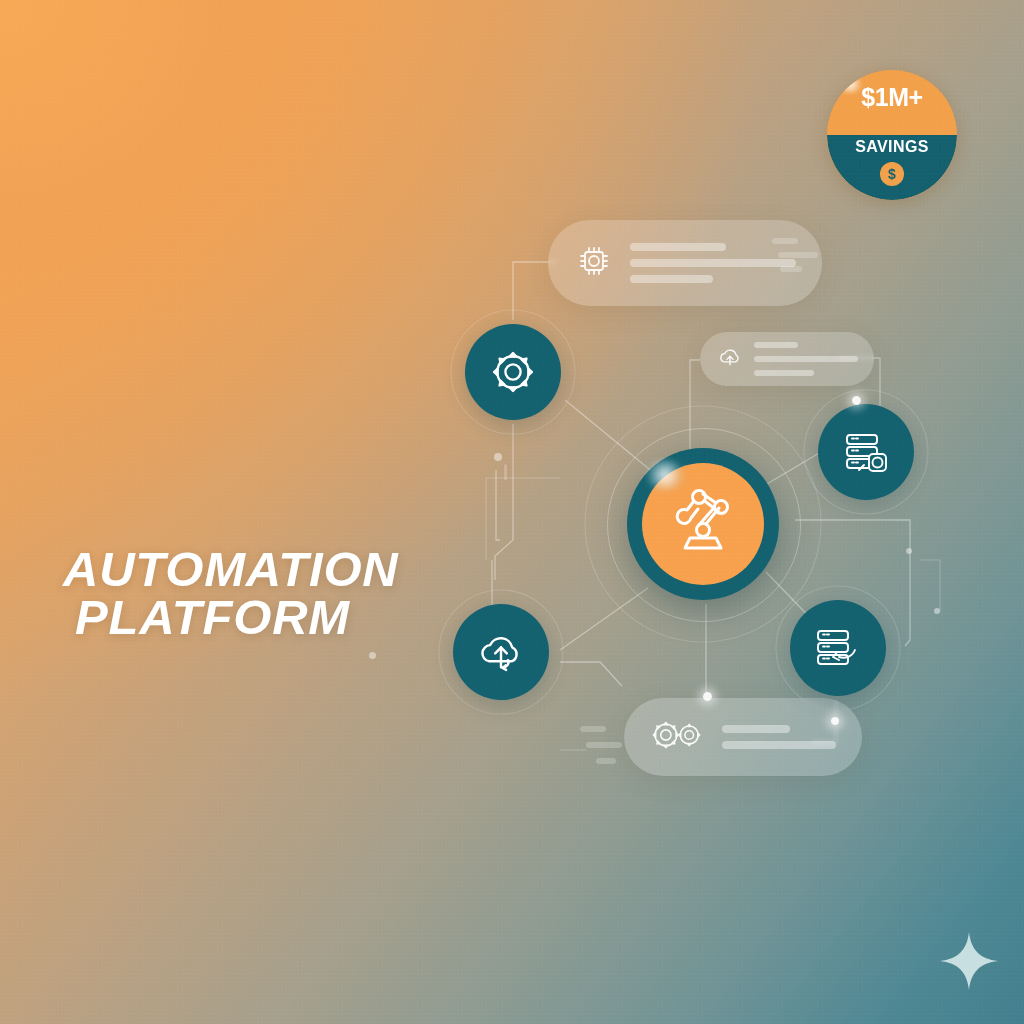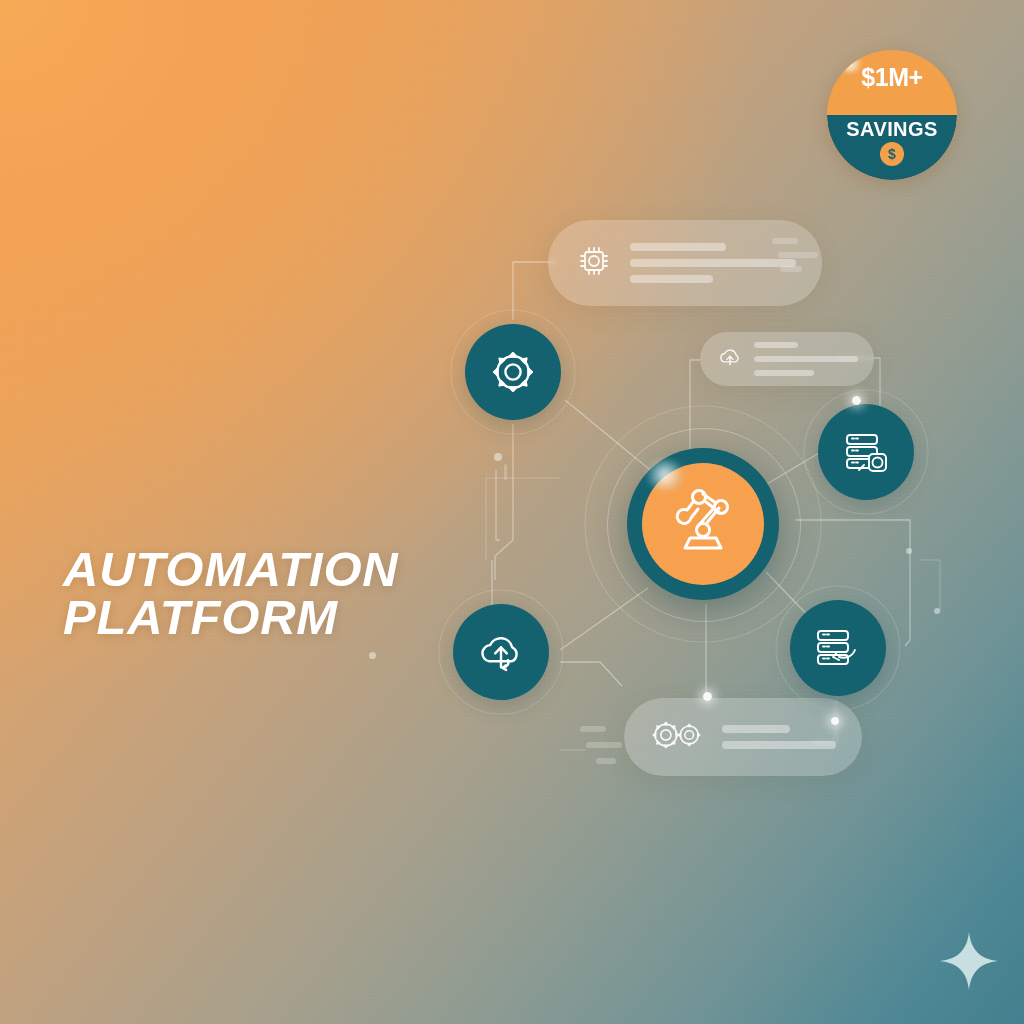--- a/index.html
+++ b/index.html
@@ -50,27 +50,27 @@
     color: #FFFFFF;
     font-weight: 700;
     font-size: 49px;
     line-height: 0.98;
     letter-spacing: 0.8px;
     text-transform: uppercase;
     font-stretch: condensed;
     text-shadow: 0 2px 10px rgba(80,50,10,0.18);
     font-style: italic;
   }
-  .headline .l2 { display:block; }
+  .headline .l2 { display:block;margin-left:12px; }
 
   
   .badge {
     position: absolute;
     left: 827px;
-    top: 50px;
+    top: 70px;
     width: 130px;
     height: 130px;
     border-radius: 50%;
     background: #F2A04A;
     overflow: hidden;
     box-shadow: 0 4px 18px rgba(120,70,10,0.22);
   }
   .badge-lower {
     position: absolute;
     left: 0; right: 0; top: 50%;
@@ -85,21 +85,21 @@
     color: #FFFFFF;
     font-size: 25px;
     font-weight: 700;
     letter-spacing: -0.4px;
   }
   .badge-bottom-text {
     position: absolute;
     left: 0; right: 0; top: 68px;
     text-align: center;
     color: #FFFFFF;
-    font-size: 20px;
+    font-size: 16px;
     font-weight: 700;
     letter-spacing: 0.4px;
   }
   .badge-coin {
     position: absolute;
     left: 50%;
     top: 92px;
     transform: translateX(-50%);
     width: 24px; height: 24px;
     border-radius: 50%;

